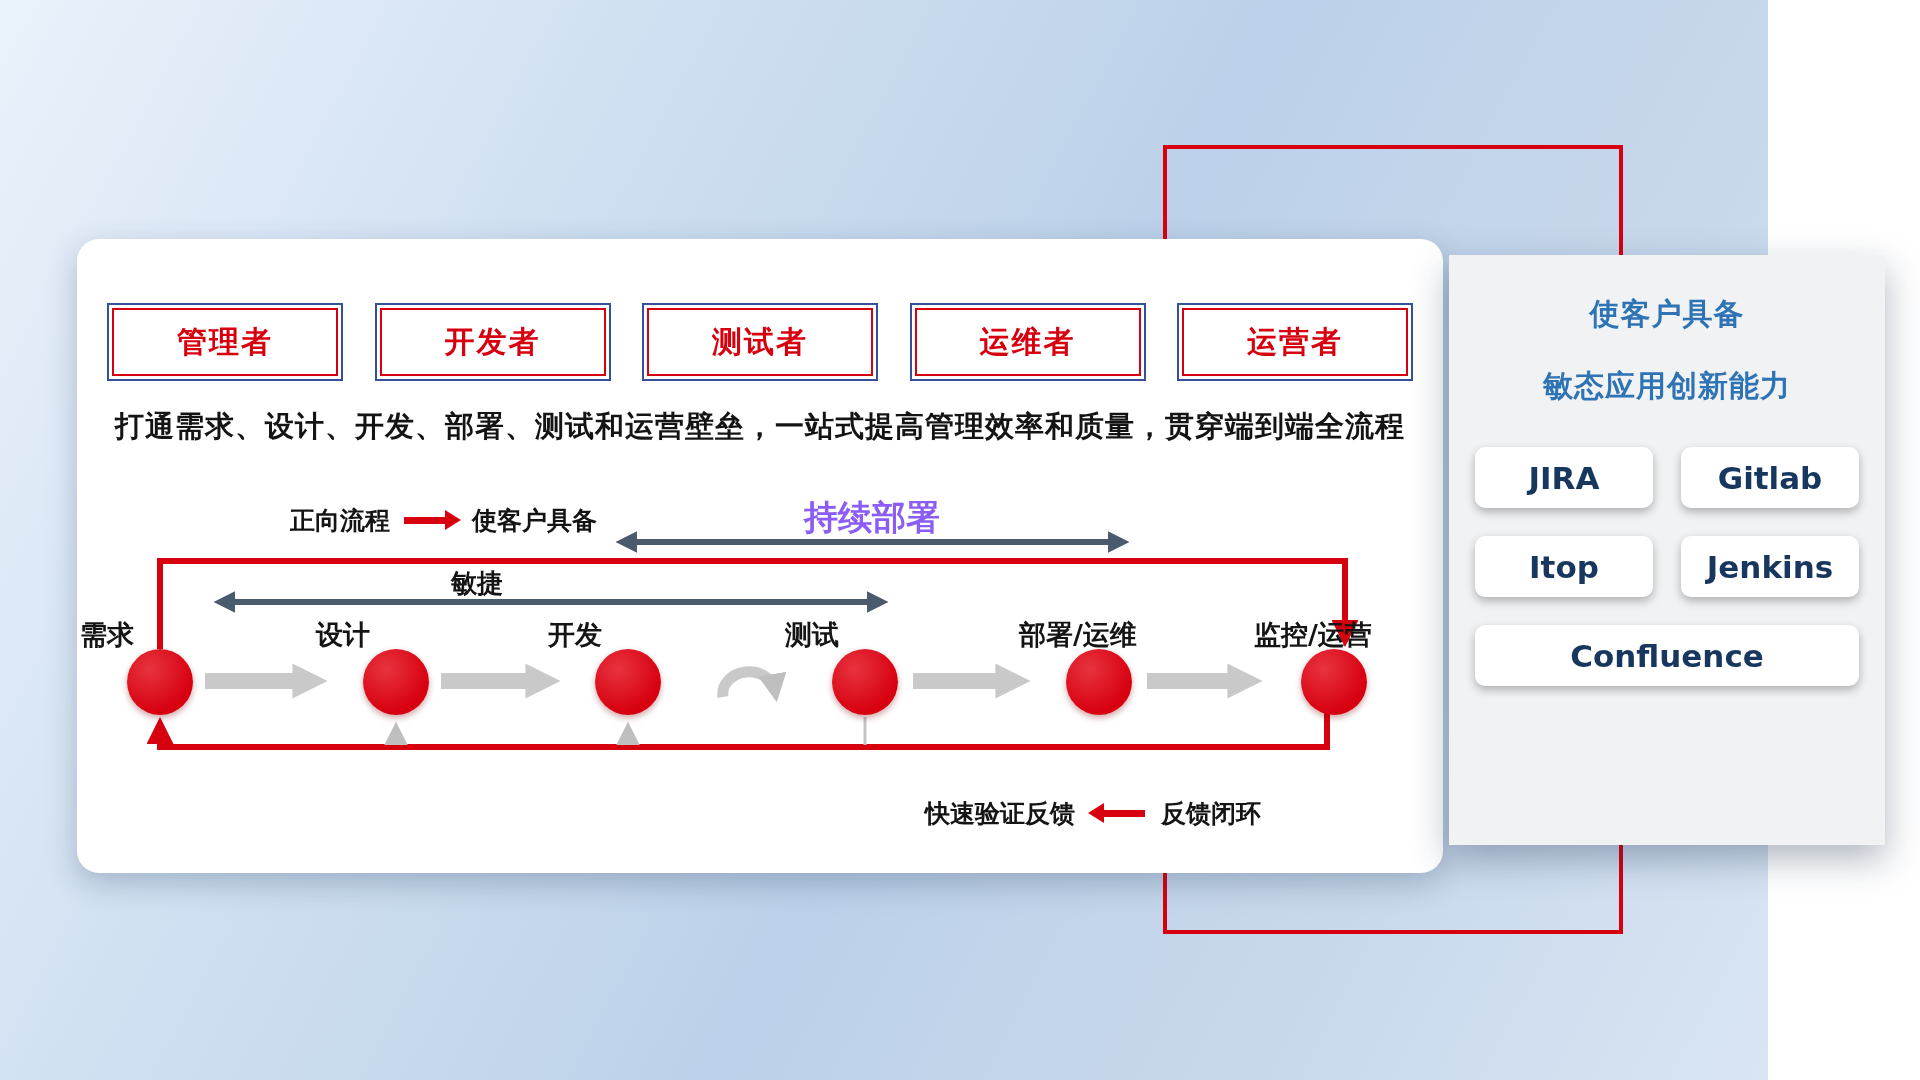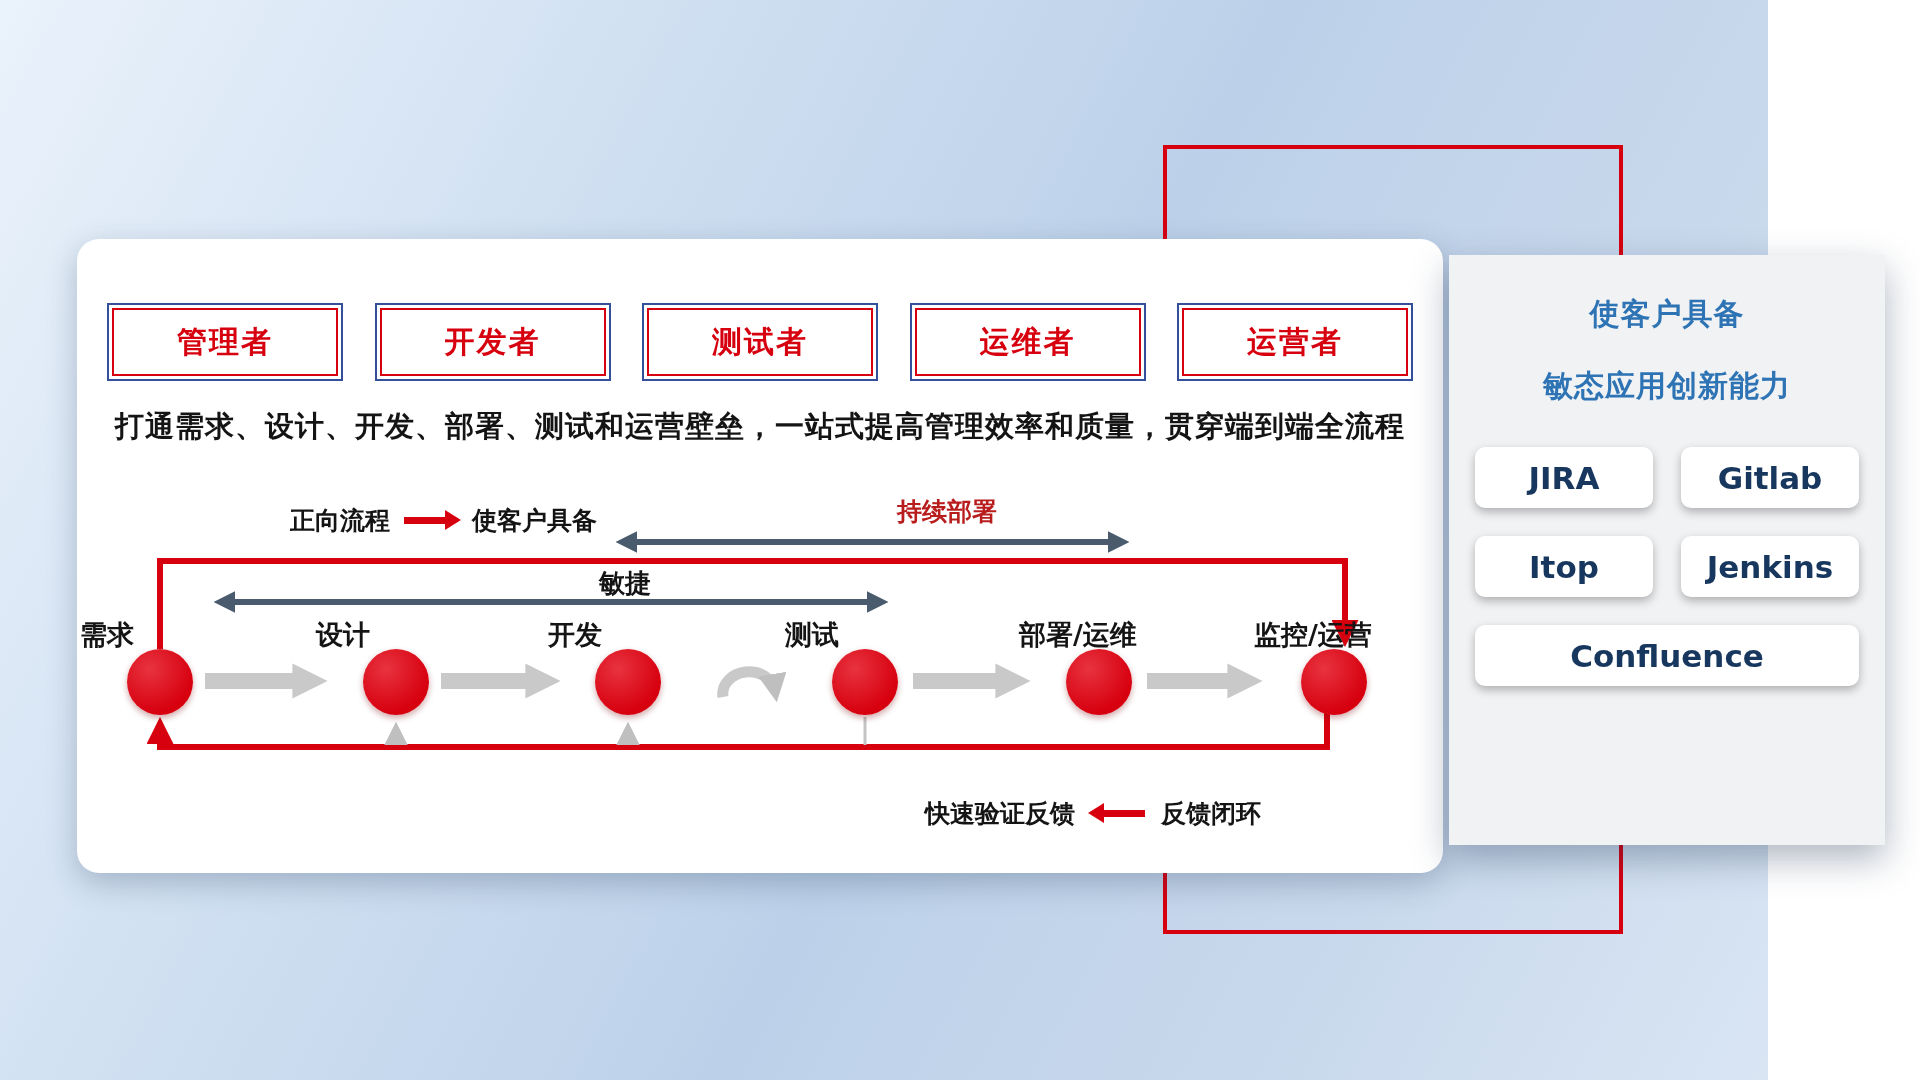--- a/index.html
+++ b/index.html
@@ -57,23 +57,23 @@
   }
   .harrow-left { position:relative; width:42px; height:7px; background:var(--red,#d7000f); margin-left:12px; }
   .harrow-left::before {
     content:""; position:absolute; left:-15px; top:-7px;
     border-right:16px solid var(--red,#d7000f);
     border-top:10.5px solid transparent; border-bottom:10.5px solid transparent;
   }
 
   .flow-svg { position:absolute; left:0; top:0; width:1366px; height:634px; pointer-events:none; }
 
-  .lbl-cd   { position:absolute; left:670px; top:256px; width:250px; text-align:right;
-              font-size:25px; font-weight:bold; color:#b91c1c; }
-  .lbl-agile{ position:absolute; left:374px; top:327px; width:200px; text-align:right;
+  .lbl-cd   { position:absolute; left:670px; top:256px; width:250px; text-align:center;
+              font-size:34px; font-weight:bold; color:#8b5cf6; }
+  .lbl-agile{ position:absolute; left:374px; top:327px; width:200px; text-align:left;
               font-size:26px; font-weight:bold; color:#141414; }
 
   .stage-node { position:absolute; top:378px; width:160px; }
   .s0{left:3px} .s1{left:239px} .s2{left:471px} .s3{left:708px} .s4{left:942px} .s5{left:1177px}
   .node-label { font-size:27px; font-weight:bold; color:#141414; height:30px; white-space:nowrap; }
   .node-circle {
     width:66px; height:66px; margin:2px auto 0; border-radius:50%;
     background:radial-gradient(circle at 35% 30%, #e8333f, var(--red,#d7000f) 70%);
     box-shadow:0 3px 6px rgba(120,0,10,.35);
   }

